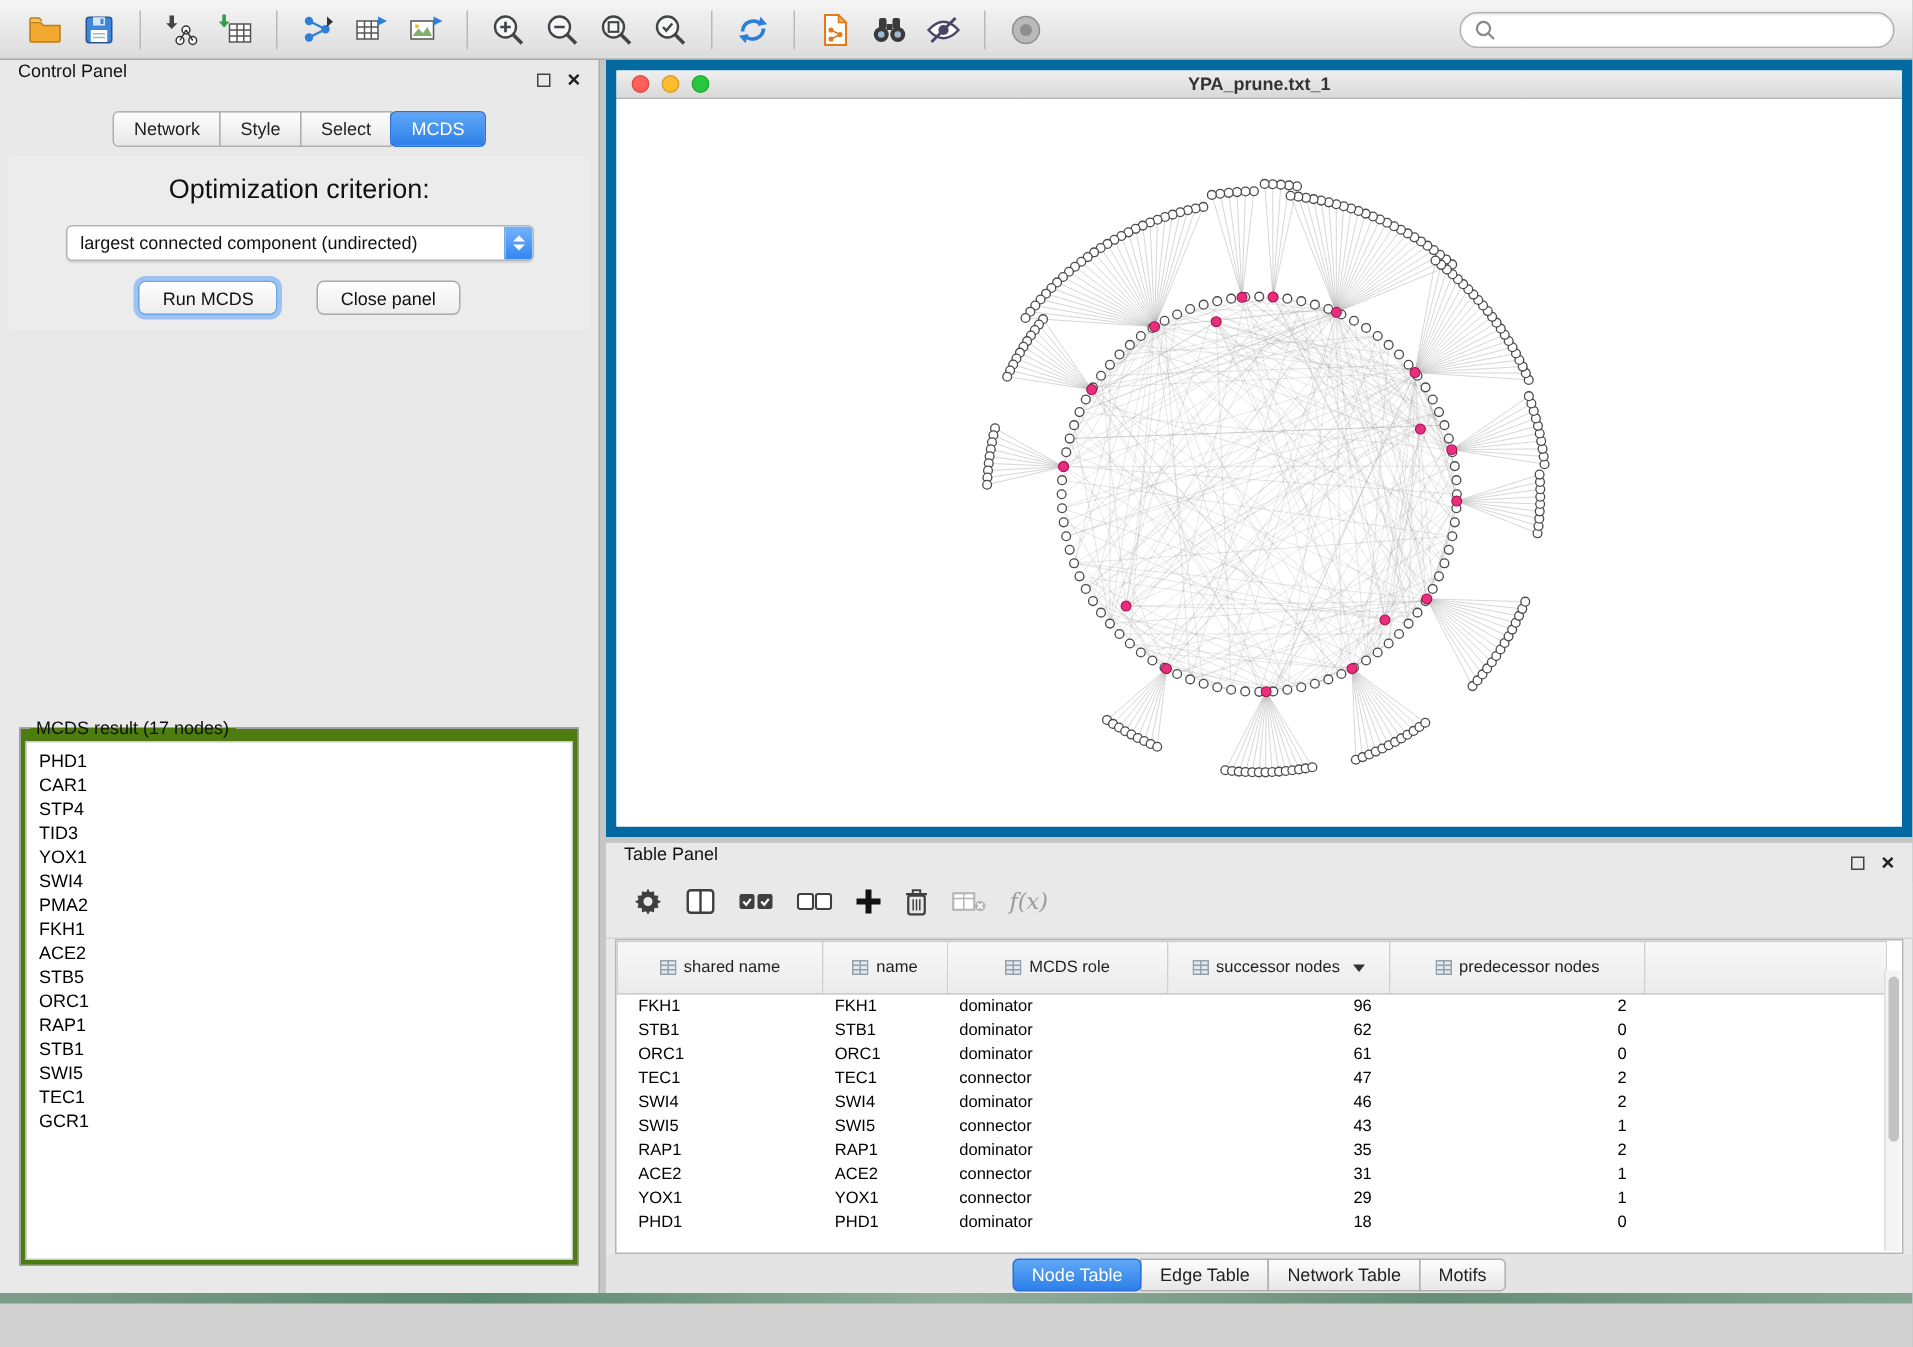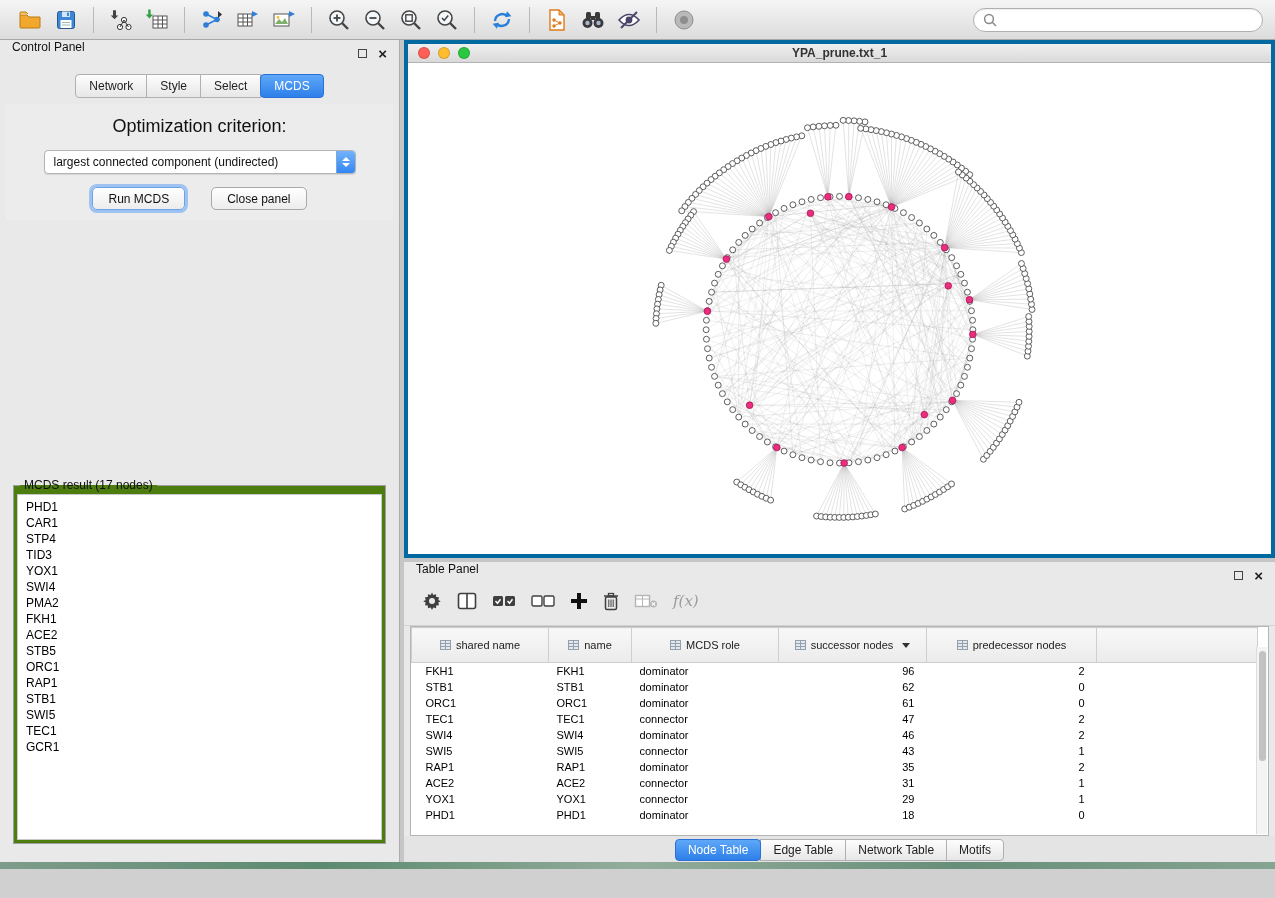--- a/index.html
+++ b/index.html
@@ -38,21 +38,21 @@
   .btn-row{margin-top:13px;display:flex;gap:26px;padding-bottom:10px}
   .btn{height:23px;padding:2px 15px;font-size:12px;color:#111;background:linear-gradient(#ffffff,#ececec);border:1px solid #a9a9a9;border-radius:5px;font-family:"Liberation Sans",sans-serif}
   .btn.focus-ring{box-shadow:0 0 0 3px rgba(95,160,248,.55);border-color:#6ba3e8}
   .result-box{margin:258px 13px 18px;flex:1;border:1px solid #9f9f9f;display:flex;flex-direction:column;min-height:0;background:#4d7c0f}
   .result-box legend{font-size:12px;color:#111;padding:0 4px;margin-left:6px}
   .result-list{flex:1;background:#fff;border:1px solid #c9c9c9;margin:2px 3px 3px;overflow:hidden;padding:4px 0 0 8px}
   .result-item{font-size:12px;line-height:16px;color:#000}
 
   
   .right-side{flex:1;display:flex;flex-direction:column;min-width:0}
-  .network-window{height:518px;flex:0 0 518px;background:#fff;border:4px solid #0369a1;display:flex;flex-direction:column;margin-bottom:4px}
+  .network-window{height:518px;flex:0 0 518px;background:#fff;border:7px solid #0369a1;display:flex;flex-direction:column;margin-bottom:4px}
   .window-titlebar{height:19px;flex:0 0 19px;background:linear-gradient(#efefef,#d9d9d9);border-bottom:1px solid #b2b2b2;display:flex;align-items:center;position:relative}
   .traffic{display:flex;gap:8px;margin-left:10px;z-index:2}
   .light{width:12px;height:12px;border-radius:50%;border:0.5px solid rgba(0,0,0,.15)}
   .light.red{background:#ff5f57}.light.yellow{background:#febc2e}.light.green{background:#29c73f}
   .win-title{position:absolute;left:0;right:0;text-align:center;font-size:12px;font-weight:bold;color:#333}
   .net-canvas{flex:1;background:#fff;min-height:0}
   .net-canvas svg{display:block;width:100%;height:100%}
 
   
   .table-panel{flex:1;background:#e9e9e9;display:flex;flex-direction:column;min-height:0}

